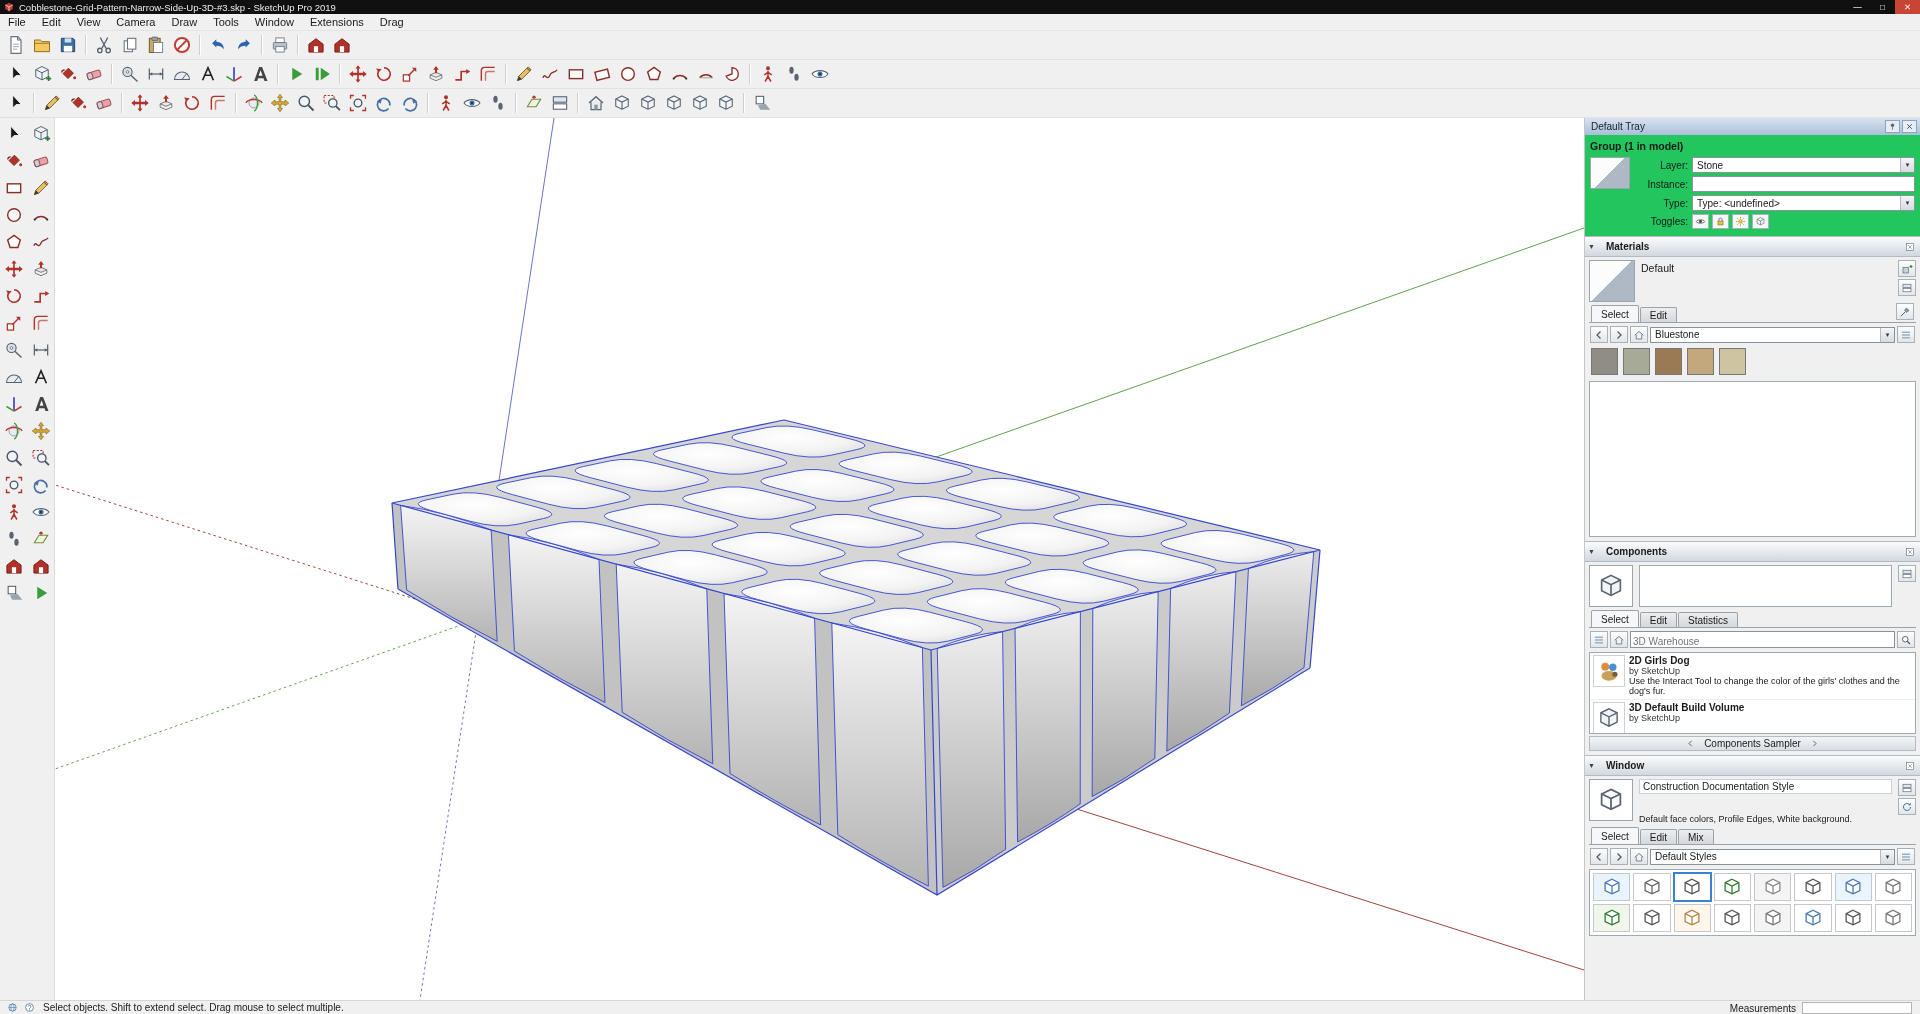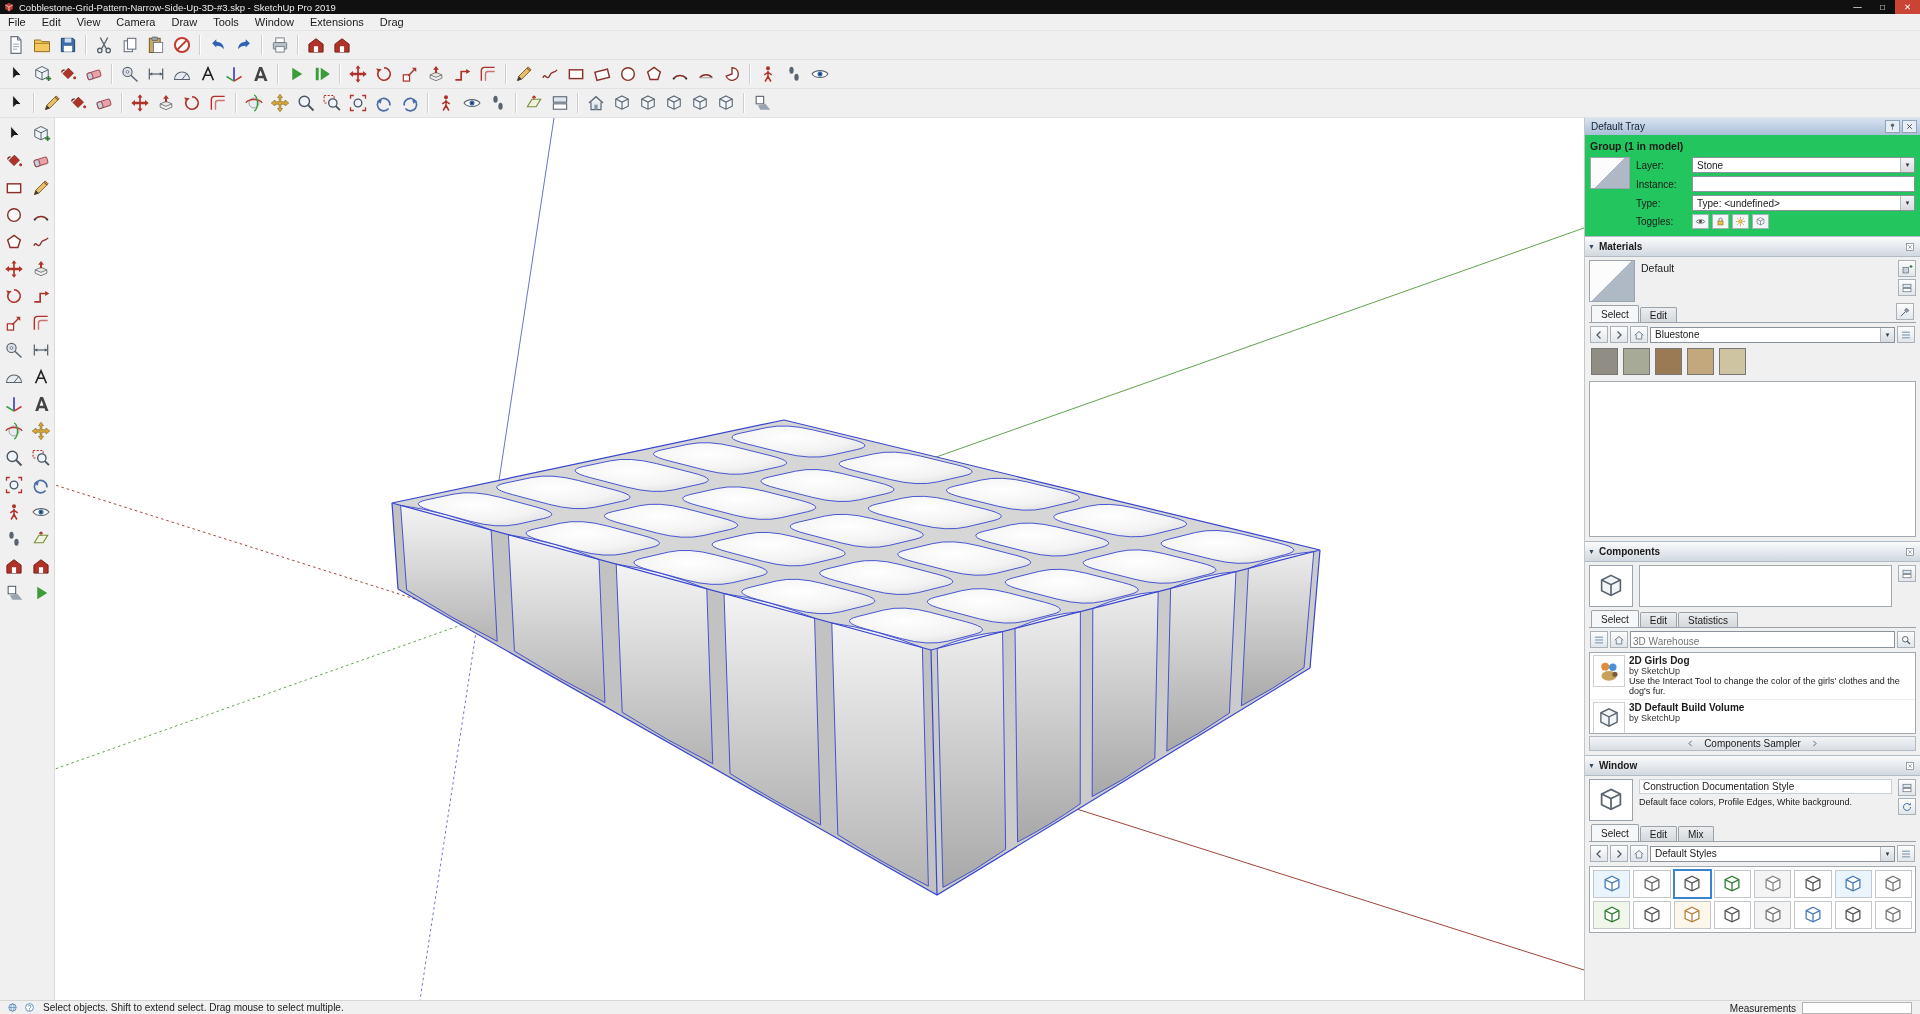--- a/index.html
+++ b/index.html
@@ -45,32 +45,32 @@
   .th-btns{margin-left:auto;display:flex;gap:2px}
   .th-btn{width:15px;height:13px;display:flex;align-items:center;justify-content:center;border:1px solid #8fa3ba;background:#e6edf5}
   .th-btn svg{width:9px;height:9px}
 
   .group-panel{background:#22c55e;padding:3px 5px 7px;flex:none}
   .gp-title{font-weight:bold;font-size:10.5px;margin:2px 0 5px}
   .gp-body{display:flex;gap:6px}
   .gp-thumb{width:40px;height:32px;flex:none;border:1px solid #9aa4ae;
     background:linear-gradient(135deg,#fcfcfc 49.5%,#aeb9c5 50%)}
   .gp-fields{flex:1;display:grid;grid-template-columns:52px 1fr;gap:3px 4px;align-items:center}
-  .flabel{text-align:left;font-size:10px}
+  .flabel{text-align:right;font-size:10px}
   .select,.inputbox{height:16px;background:#fff;border:1px solid #8a939c;display:flex;align-items:center;
     padding-left:4px;font-size:10px;min-width:0;overflow:hidden}
   .select .val{white-space:nowrap;overflow:hidden}
   .select .arrow{margin-left:auto;width:14px;align-self:stretch;background:linear-gradient(#f4f6f8,#d7dbdf);
     border-left:1px solid #b4bac0;display:flex;align-items:center;justify-content:center;font-size:7px;color:#333;flex:none}
   .toggles{display:flex;gap:3px}
   .tgl{width:17px;height:15px;border:1px solid #a8b0b8;background:#f4f6f8;display:flex;align-items:center;justify-content:center}
   .tgl svg{width:11px;height:11px}
 
   .sec-hdr{height:21px;flex:none;background:linear-gradient(#fafbfc,#d2d8e0);border-top:1px solid #b2bac4;
-    border-bottom:1px solid #b2bac4;display:flex;align-items:center;gap:4px;padding:8px 3px;font-weight:bold;font-size:10px}
+    border-bottom:1px solid #b2bac4;display:flex;align-items:center;gap:11px;padding:8px 3px;font-weight:bold;font-size:10px}
   .chev{font-size:7px;color:#345}
   .hdr-x{margin-left:auto;width:14px;height:12px;display:flex;align-items:center;justify-content:center}
   .hdr-x svg{width:10px;height:10px}
 
   .sec-body{flex:none;display:flex;flex-direction:column;background:#f0f0f0;padding:3px 4px 4px}
   .ptop{display:flex;gap:6px;align-items:flex-start}
   .mat-thumb{width:46px;height:42px;flex:none;border:1px solid #9aa4ae;
     background:linear-gradient(135deg,#fcfcfc 49.5%,#aeb9c5 50%)}
   .mat-name{margin-top:2px;font-size:10.5px;flex:1}
   .side-btns{display:flex;flex-direction:column;gap:2px}
@@ -108,21 +108,21 @@
   .comp-footer{height:15px;margin-top:2px;background:linear-gradient(#f3f4f6,#d9dee4);border:1px solid #b2bac4;
     display:flex;align-items:center;justify-content:center;gap:8px;font-size:10px}
   .cf-arrow{width:12px;height:12px;display:flex;align-items:center;justify-content:center}
   .cf-arrow svg{width:9px;height:9px}
 
   .sty-thumbbox{width:44px;height:42px;flex:none;border:1px solid #9aa4ae;background:#fff;
     display:flex;align-items:center;justify-content:center;color:#5a6470}
   .sty-thumbbox svg{width:30px;height:30px}
   .sty-text{flex:1;min-width:0}
   .sty-name{font-size:10px;border:1px solid #c8d0d8;background:#fff;padding:1px 3px;white-space:nowrap;overflow:hidden}
-  .sty-desc{font-size:9px;line-height:1.15;margin-top:3px}
+  .sty-desc{font-size:9px;line-height:1.15;margin-top:20px}
   .sty-grid{display:grid;grid-template-columns:repeat(8,1fr);gap:3px;background:#fff;border:1px solid #a0a8b0;
     padding:3px;margin-top:2px}
   .sty-thumb{height:28px;border:1px solid #c4c8cc;display:flex;align-items:center;justify-content:center;background:#fff}
   .sty-thumb svg{width:22px;height:22px}
   .sty-thumb.selected{outline:2px solid #3b82d0;outline-offset:-1px}
   .tray-filler{flex:1}
 
   
   .statusbar{position:absolute;left:0;top:1000px;width:100%;height:14px;background:#f0f0f0;border-top:1px solid #d6d6d6;
     display:flex;align-items:center;gap:4px;padding:0 6px;font-size:10px;z-index:20}

